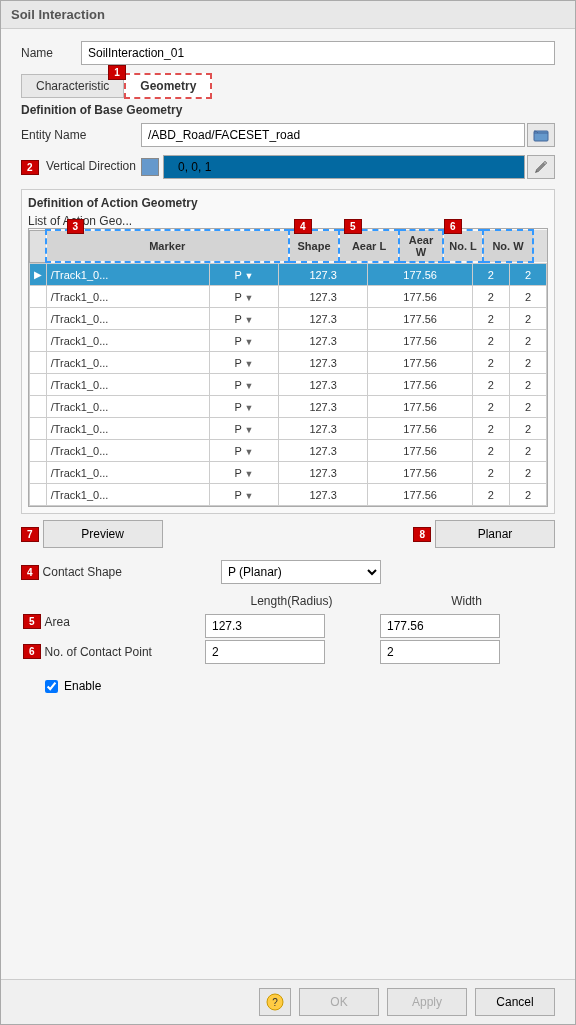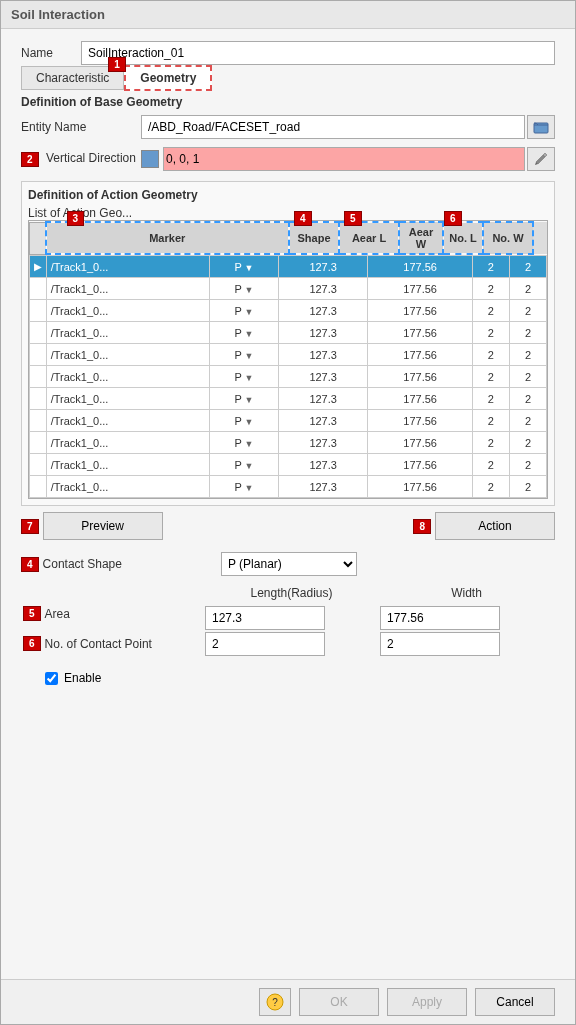--- a/index.html
+++ b/index.html
@@ -103,22 +103,22 @@
       width: 18px;
       height: 18px;
       background: #6699cc;
       border: 1px solid #888;
       margin-right: 4px;
     }
     .dir-input {
       flex: 1;
       height: 24px;
       border: 1px solid #aaa;
-      background: #fca5a5;
-      padding: 2px 2px;
+      background: #0369a1;
+      padding: 2px 14px;
       font-size: 12px;
     }
     .pencil-btn {
       width: 28px;
       height: 24px;
       border: 1px solid #aaa;
       background: #e8e8e8;
       cursor: pointer;
       display: flex;
       align-items: center;
@@ -202,21 +202,21 @@
       display: flex;
       align-items: center;
       margin-bottom: 8px;
     }
     .contact-shape-label {
       width: 160px;
       font-size: 12px;
       color: #333;
     }
     .contact-shape-select {
-      width: 136px;
+      width: 160px;
       height: 24px;
       border: 1px solid #aaa;
       background: white;
       font-size: 12px;
       padding: 2px;
     }
     .area-table {
       width: 100%;
       margin-bottom: 13px;
     }
@@ -277,20 +277,21 @@
       color: white;
       font-size: 10px;
       font-weight: bold;
       padding: 1px 5px;
       border: 1px solid #800;
       vertical-align: middle;
     }
     .name-row {
       display: flex;
       align-items: center;
+      margin-bottom: 8px;
     }
     .name-label {
       width: 60px;
       font-size: 12px;
       color: #333;
     }
     .name-input {
       flex: 1;
       height: 24px;
       border: 1px solid #aaa;
@@ -533,21 +534,21 @@
       </div>
     </div>
 
     <div class="preview-update-row">
       <div style="display:flex; align-items:center; gap:4px;">
         <span class="number-badge">7</span>
         <button class="preview-btn">Preview</button>
       </div>
       <div style="display:flex; align-items:center; gap:4px;">
         <span class="number-badge">8</span>
-        <button class="update-btn">Action</button>
+        <button class="update-btn">Planar</button>
       </div>
     </div>
 
     <div class="contact-shape-row">
       <div style="display:flex; align-items:center; gap:4px; width:200px;">
         <span class="number-badge">4</span>
         <span class="contact-shape-label">Contact Shape</span>
       </div>
       <select class="contact-shape-select">
         <option>P (Planar)</option>

